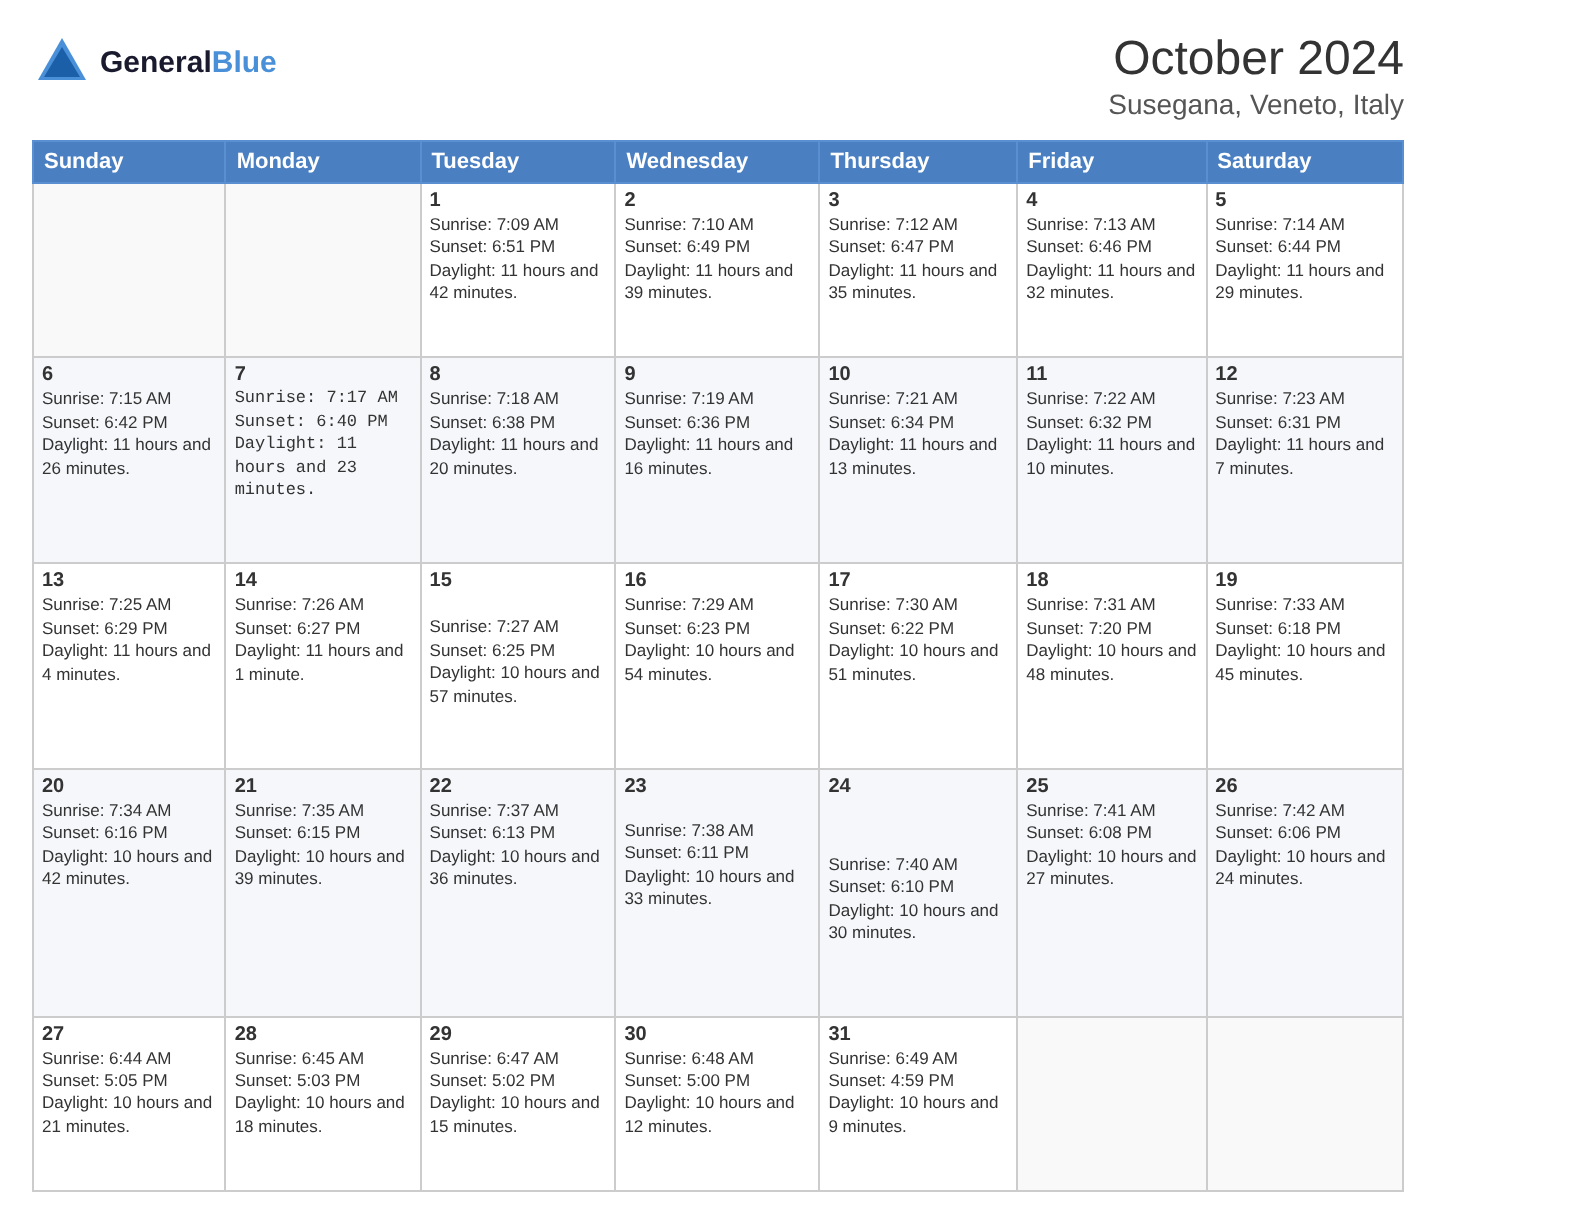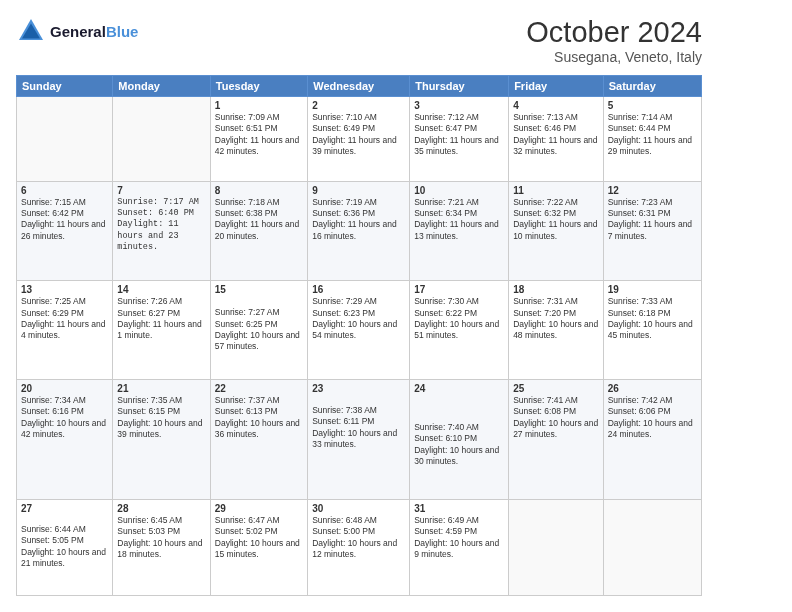--- a/index.html
+++ b/index.html
@@ -29,21 +29,21 @@
     }
     .logo-icon {
       width: 30px;
       height: 30px;
       margin-right: 4px;
     }
     .title-block {
       text-align: right;
     }
     .calendar-title {
-      font-size: 29px;
+      font-size: 24px;
       color: #333;
       font-weight: normal;
     }
     .calendar-subtitle {
       font-size: 14px;
       color: #555;
     }
     .calendar-table {
       width: 100%;
       border-collapse: collapse;
@@ -282,21 +282,21 @@
           <td>
             <span class="day-number">26</span>
             <div class="cell-text" style="white-space: pre-line;">Sunrise: 7:42 AM
 Sunset: 6:06 PM
 Daylight: 10 hours and 24 minutes.</div>
           </td>
         </tr>
         <tr>
           <td>
             <span class="day-number">27</span>
-            <div class="cell-text" style="white-space: pre-line; margin-top: 10px;">Sunrise: 6:44 AM
+            <div class="cell-text" style="white-space: pre-line;">Sunrise: 6:44 AM
 Sunset: 5:05 PM
 Daylight: 10 hours and 21 minutes.</div>
           </td>
           <td>
             <span class="day-number">28</span>
             <div class="cell-text" style="white-space: pre-line;">Sunrise: 6:45 AM
 Sunset: 5:03 PM
 Daylight: 10 hours and 18 minutes.</div>
           </td>
           <td>

